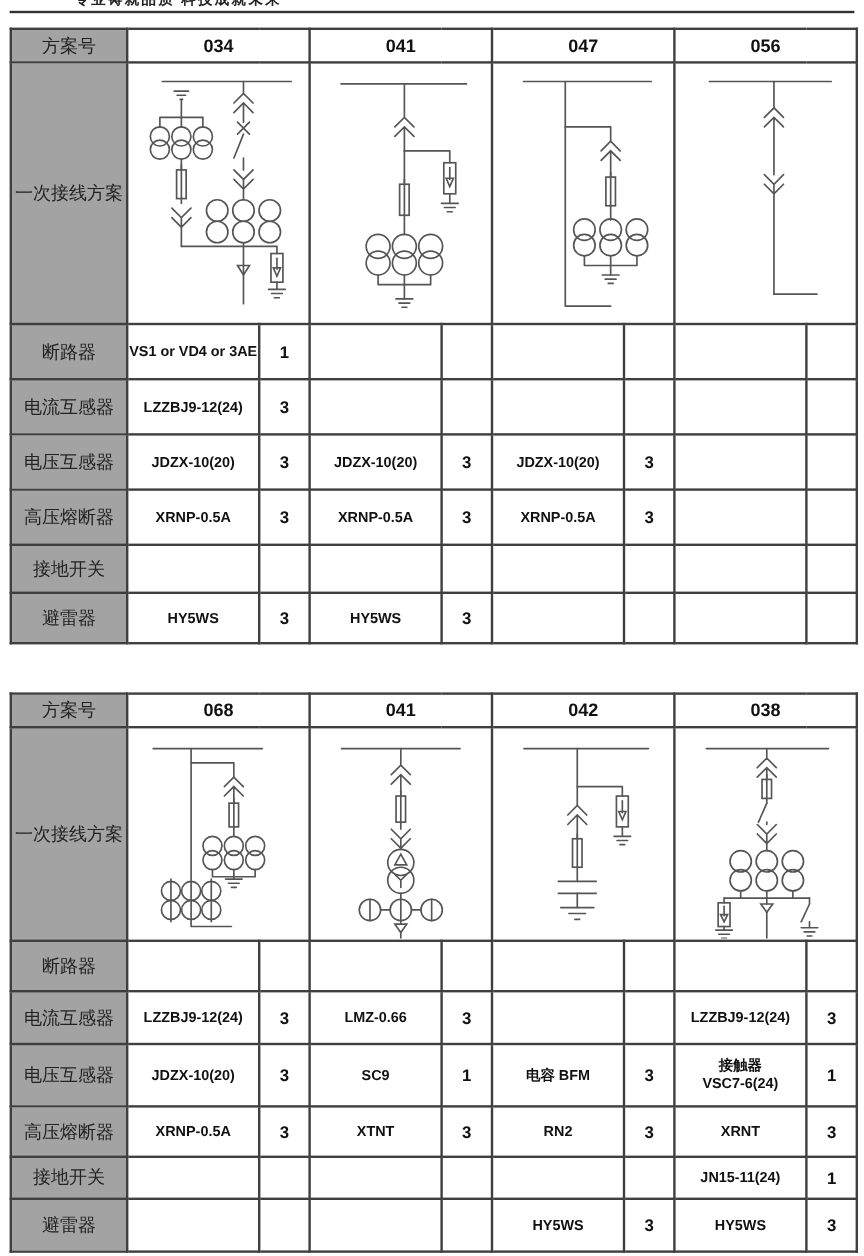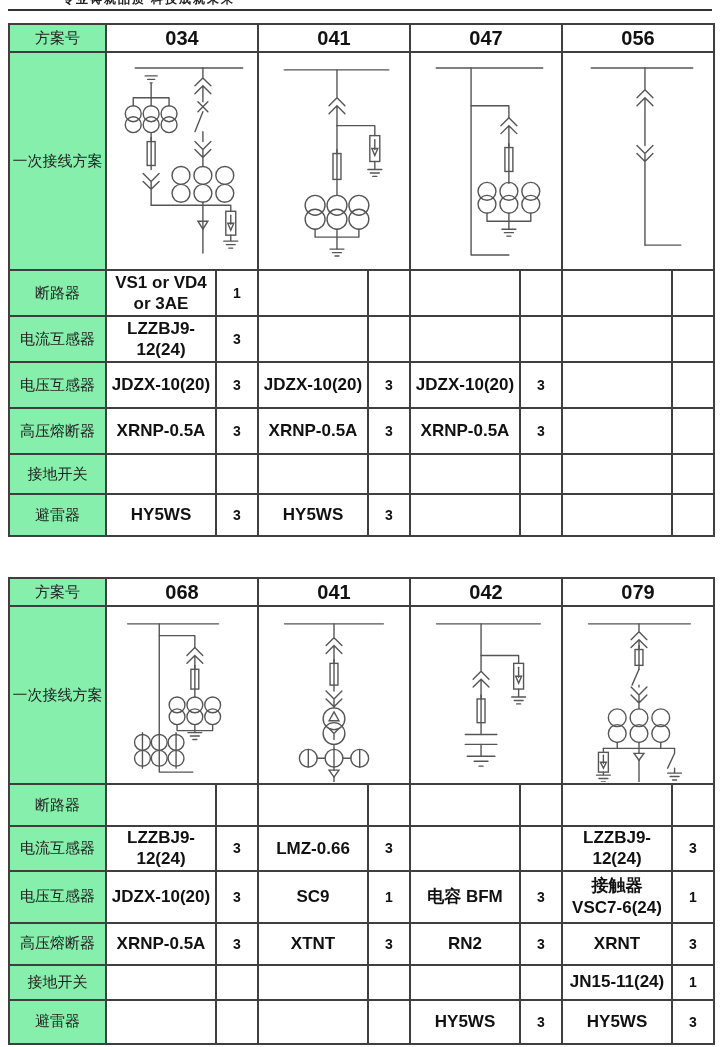--- a/index.html
+++ b/index.html
@@ -19,25 +19,25 @@
   .top-rule{position:absolute;left:8px;top:9px;width:704px;height:2px;background:#333;}
   table.spec{
     border-collapse:collapse;position:absolute;left:8px;table-layout:fixed;
     width:705px;
   }
   table.spec td{
     border:2px solid #3f3f3f;text-align:center;vertical-align:middle;padding:0;
     overflow:hidden;
   }
   td.lab{
-    background:#86efac;font-size:15px;padding:0 9px;
+    background:#a3a3a3;font-size:15px;padding:0 9px;
     font-family:"Liberation Serif", serif;color:#222;margin-left:16px;
   }
-  td.scheme{font-size:20px;font-weight:600;color:#111;}
-  td.val{font-size:17px;font-weight:600;white-space:pre-line;line-height:1.25;color:#111;}
+  td.scheme{font-size:15px;font-weight:600;color:#111;}
+  td.val{font-size:12px;font-weight:600;white-space:pre-line;line-height:1.25;color:#111;}
   td.qty{font-size:14px;font-weight:600;color:#111;}
   td.diag{background:#fff;}
   .t1{top:23px;}
   .t2{top:577px;}
   tr.h26 td{height:26px;}
   tr.h216 td{height:216px;}
   tr.h44 td{height:44px;}
   tr.h38 td{height:38px;}
   tr.h40 td{height:40px;}
   tr.h176 td{height:176px;}
@@ -242,21 +242,21 @@
     <col style="width:42px">
       <col style="width:110px">
       <col style="width:42px">
   </colgroup>
   <tbody>
       <tr class="h26">
     <td class="lab">方案号</td>
     <td class="scheme" colspan="2">068</td>
     <td class="scheme" colspan="2">041</td>
     <td class="scheme" colspan="2">042</td>
-    <td class="scheme" colspan="2">079</td>
+    <td class="scheme" colspan="2">038</td>
   </tr>
   <tr class="h176">
     <td class="lab">一次接线方案</td>
     <td class="diag" colspan="2">
       <svg class="d" width="150" height="174" viewBox="0 0 150 176">
         <path d="M20,16 H112"></path>
         <path d="M52,16 V166 M52,166 H86"></path>
         <path d="M52,28 H88 M88,28 V40"></path>
         <path d="M80,48 L88,40 L96,48 M80,56 L88,48 L96,56 M88,48 V62"></path>
         <rect x="84" y="62" width="8" height="20"></rect>

